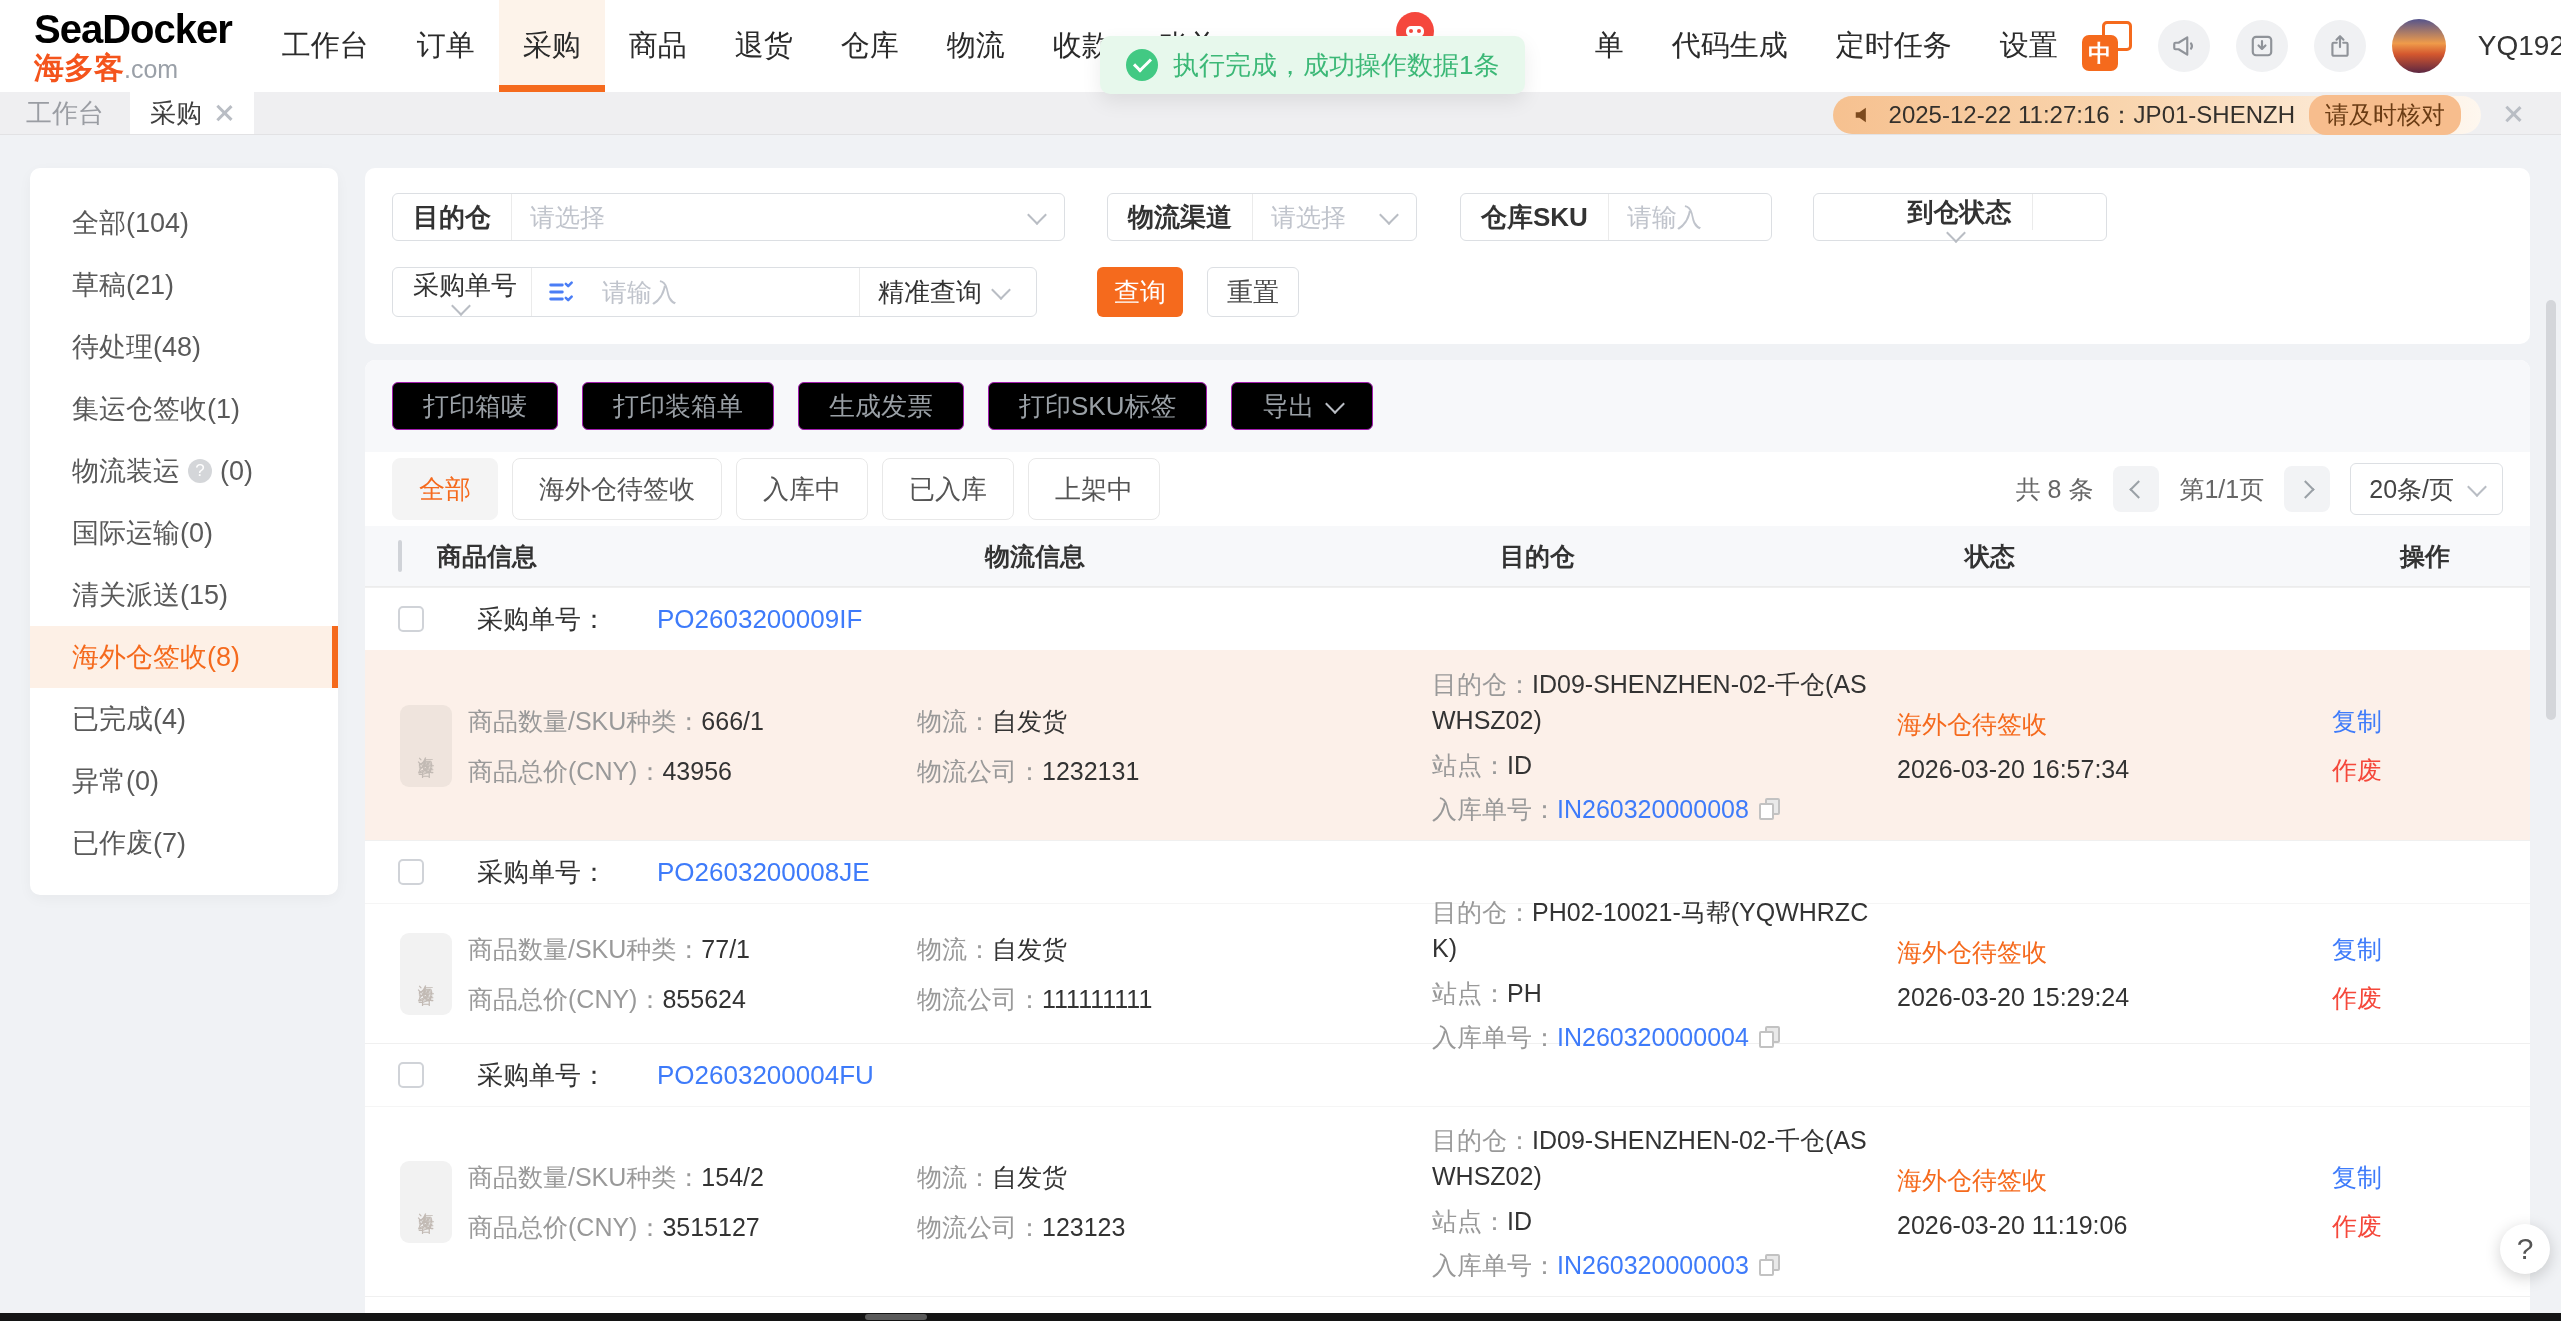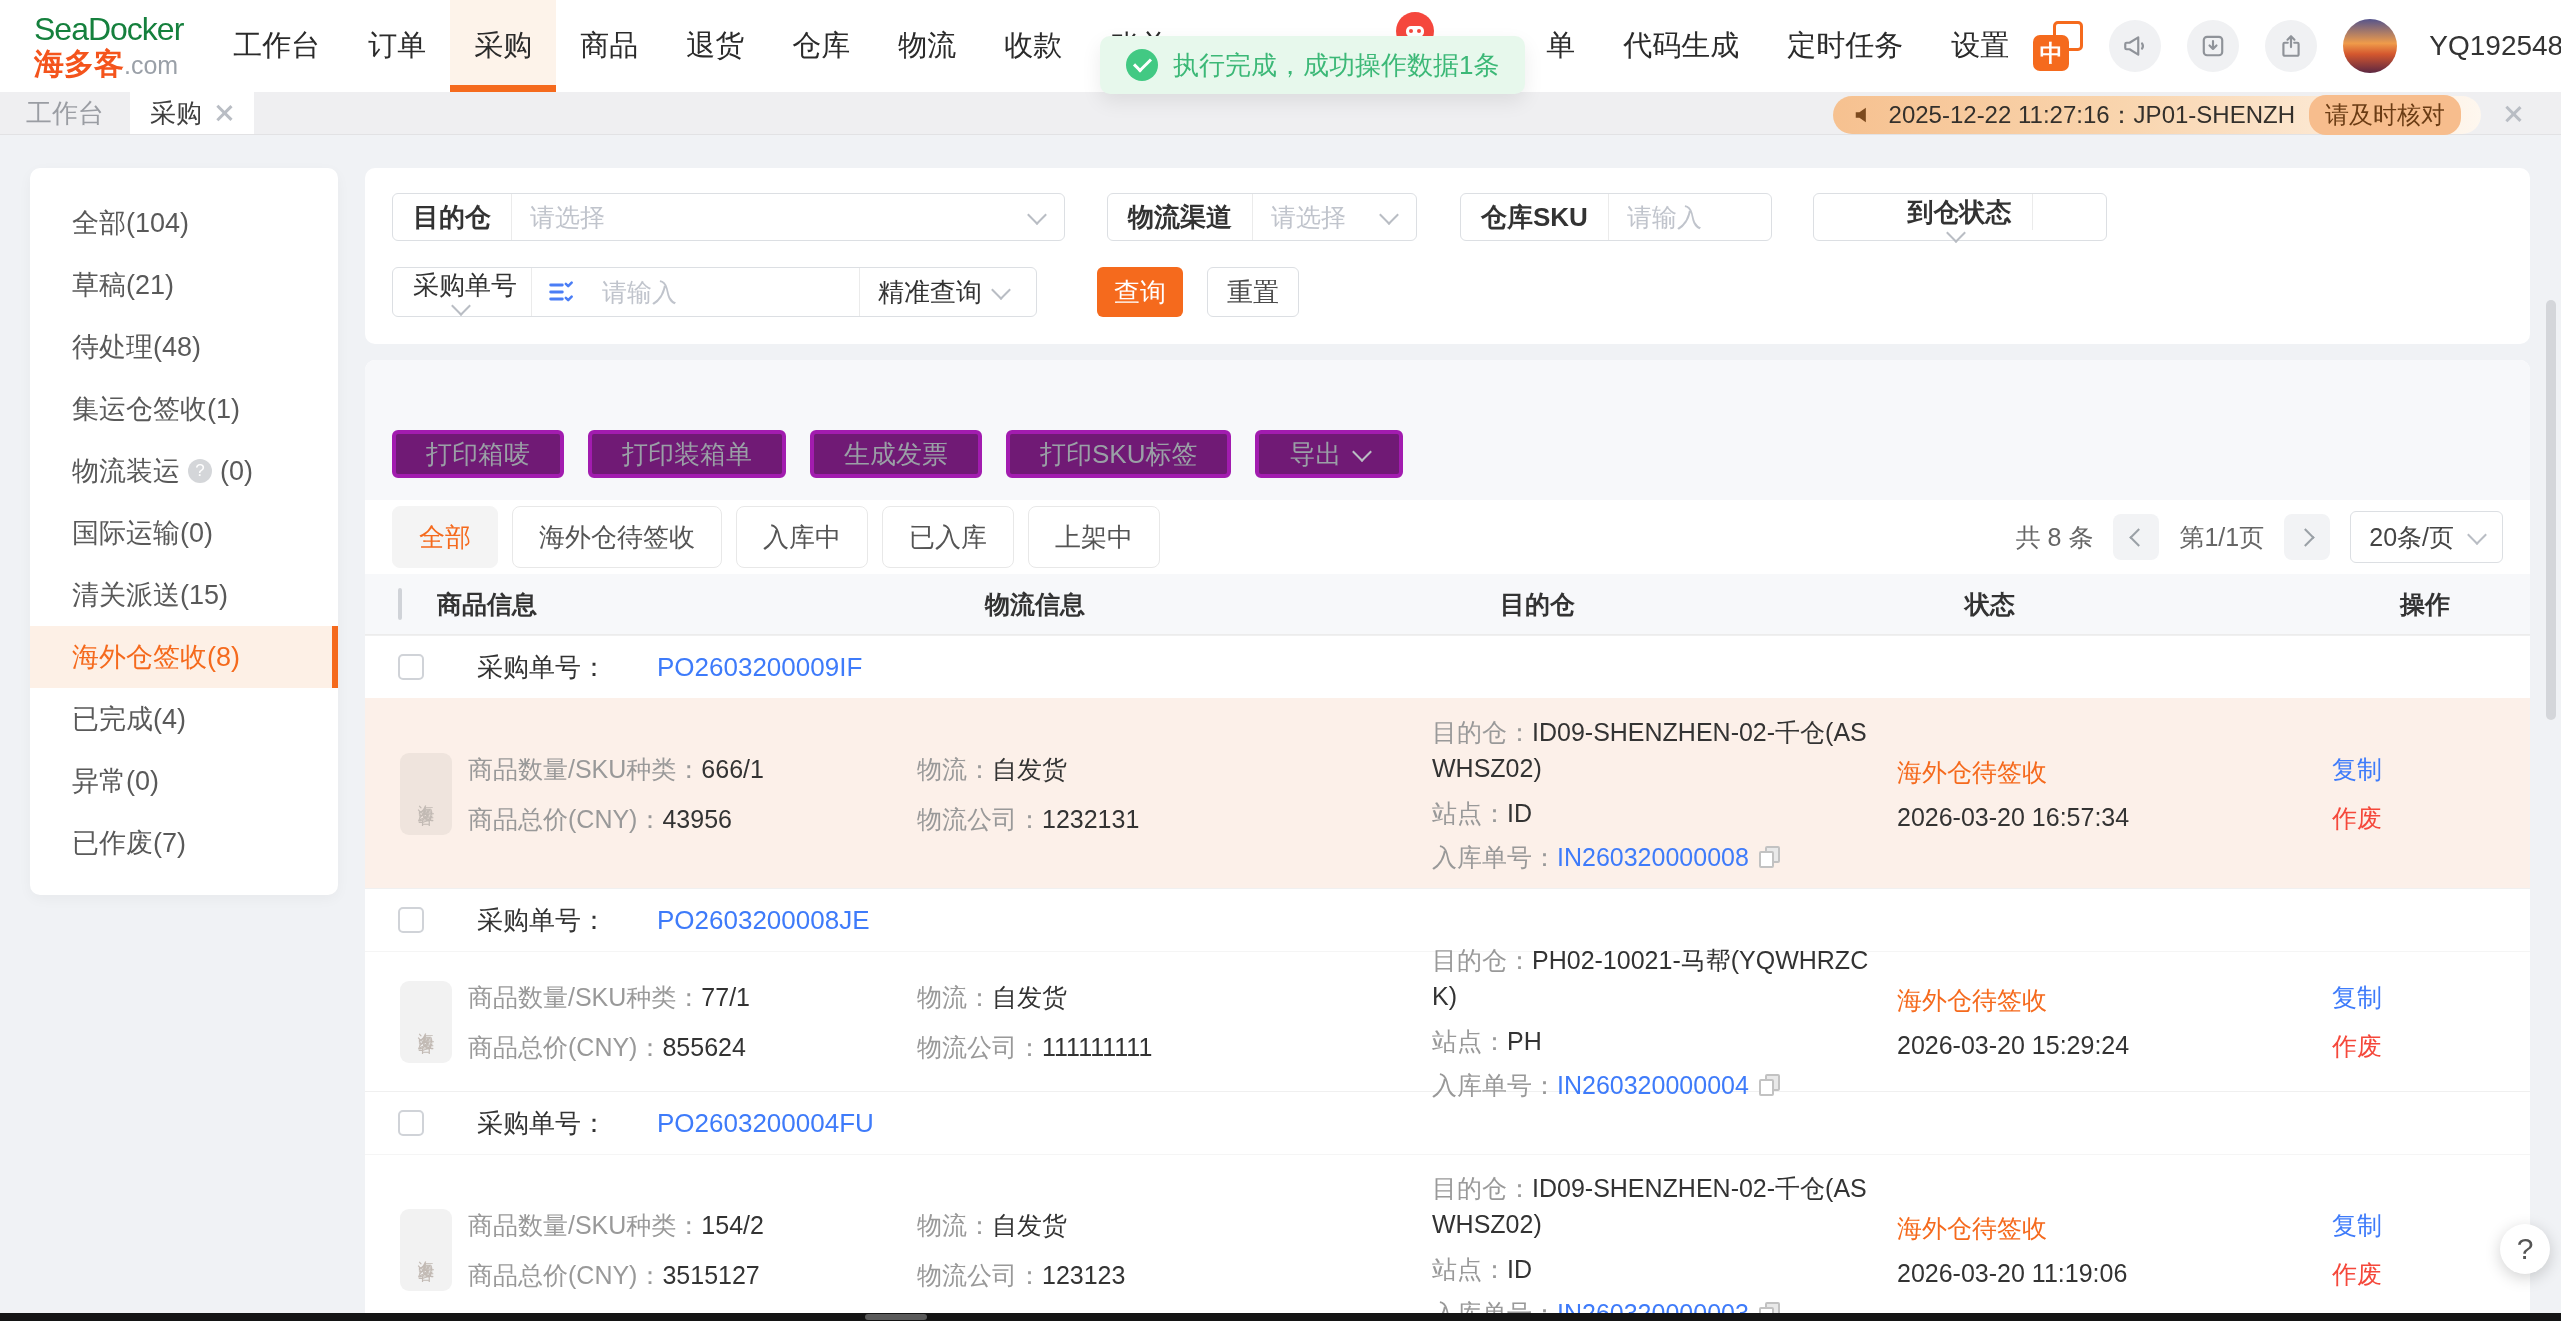--- a/index.html
+++ b/index.html
@@ -1,21 +1,21 @@
 <!DOCTYPE html>
 <html><head>
 <meta charset="utf-8">
 <style>
   html,body{margin:0;padding:0;}
   body{width:2561px;height:1321px;position:relative;overflow:hidden;background:#f0f2f5;
        font-family:"Liberation Sans","DejaVu Sans",sans-serif;color:#333;}
   
   .topnav{position:absolute;top:0;left:0;right:0;height:92px;background:#fff;display:flex;align-items:center;z-index:3;}
   .logo{margin-left:34px;width:200px;line-height:1;}
-  .logo-en{font-size:32px;font-weight:normal;color:#15803d;letter-spacing:-1px;}
+  .logo-en{font-size:40px;font-weight:bold;color:#000000;letter-spacing:-1px;}
   .logo-cn{font-size:30px;font-weight:bold;color:#f4541c;margin-top:4px;}
   .logo-tld{font-size:25px;color:#9aa0a8;font-weight:normal;}
   .nav-items{display:flex;height:100%;margin-left:26px;}
   .nav-item{padding:0 24px;display:flex;align-items:center;font-size:29px;color:#2b2b2b;position:relative;cursor:pointer;white-space:nowrap;}
   .nav-item.active{background:#fdf3ea;}
   .nav-item.active::after{content:"";position:absolute;left:0;right:0;bottom:0;height:7px;background:#f56a1d;}
   .nav-spacer{width:330px;}
   .nav-right{margin-left:auto;display:flex;align-items:center;gap:26px;margin-right:44px;}
   .lang-wrap{position:relative;width:50px;height:50px;cursor:pointer;}
   .lang-back{position:absolute;right:0;top:0;width:24px;height:24px;border:3px solid #f56a1d;border-radius:5px;background:#fff;}
@@ -72,22 +72,22 @@
   .combo{width:645px;display:flex;align-items:center;border:1px solid #dcdfe3;border-radius:6px;height:50px;box-sizing:border-box;}
   .combo-sec{display:flex;align-items:center;height:100%;}
   .sec-po{padding:0 14px 0 20px;border-right:1px solid #ebebeb;font-size:26px;color:#333;white-space:nowrap;flex-direction:column;}
   .sec-input{flex:1;padding-left:14px;gap:10px;}
   .sec-exact{padding:0 8px 0 18px;border-left:1px solid #ebebeb;font-size:26px;color:#333;white-space:nowrap;}
   .btn{display:flex;align-items:center;justify-content:center;border-radius:6px;font-size:26px;cursor:pointer;box-sizing:border-box;white-space:nowrap;}
   .btn-primary{background:#f56a1d;color:#fff;width:86px;height:50px;margin-left:60px;}
   .btn-plain{background:#fff;color:#4a4a4a;border:1px solid #dcdfe3;width:92px;height:50px;margin-left:24px;}
   
   .band{background:#f7f8fa;padding:22px 27px;display:flex;gap:24px;}
-  .gbtn{background:#701a75;border:4px solid #a21caf;border-radius:6px;height:48px;padding:0 30px;display:flex;align-items:center;
-        color:#9aa0a6;font-size:26px;cursor:pointer;white-space:nowrap;box-sizing:border-box;margin-top:48px;}
+  .gbtn{background:#000000;border:1px solid #a21caf;border-radius:6px;height:48px;padding:0 30px;display:flex;align-items:center;
+        color:#9aa0a6;font-size:26px;cursor:pointer;white-space:nowrap;box-sizing:border-box;}
   .gbtn .chev{margin:-4px 0 0 14px;}
   
   .tabs-row{height:74px;display:flex;align-items:center;padding:0 27px;}
   .status-tab{height:60px;display:flex;align-items:center;padding:0 26px;margin-right:14px;border:1px solid #e8e8e8;
               border-radius:8px;background:#fff;color:#555;font-size:26px;cursor:pointer;white-space:nowrap;}
   .status-tab.active{background:#f4f4f4;border-color:#f4f4f4;color:#f56a1d;}
   .pager{margin-left:auto;display:flex;align-items:center;gap:20px;font-size:25px;color:#666;}
   .pg-btn{width:46px;height:46px;background:#f2f3f5;border-radius:8px;display:flex;align-items:center;justify-content:center;cursor:pointer;}
   .arr{width:11px;height:11px;border-right:2px solid #9aa0a6;border-bottom:2px solid #9aa0a6;}
   .arr-l{transform:rotate(135deg);margin-left:4px;} .arr-r{transform:rotate(-45deg);margin-right:4px;}

